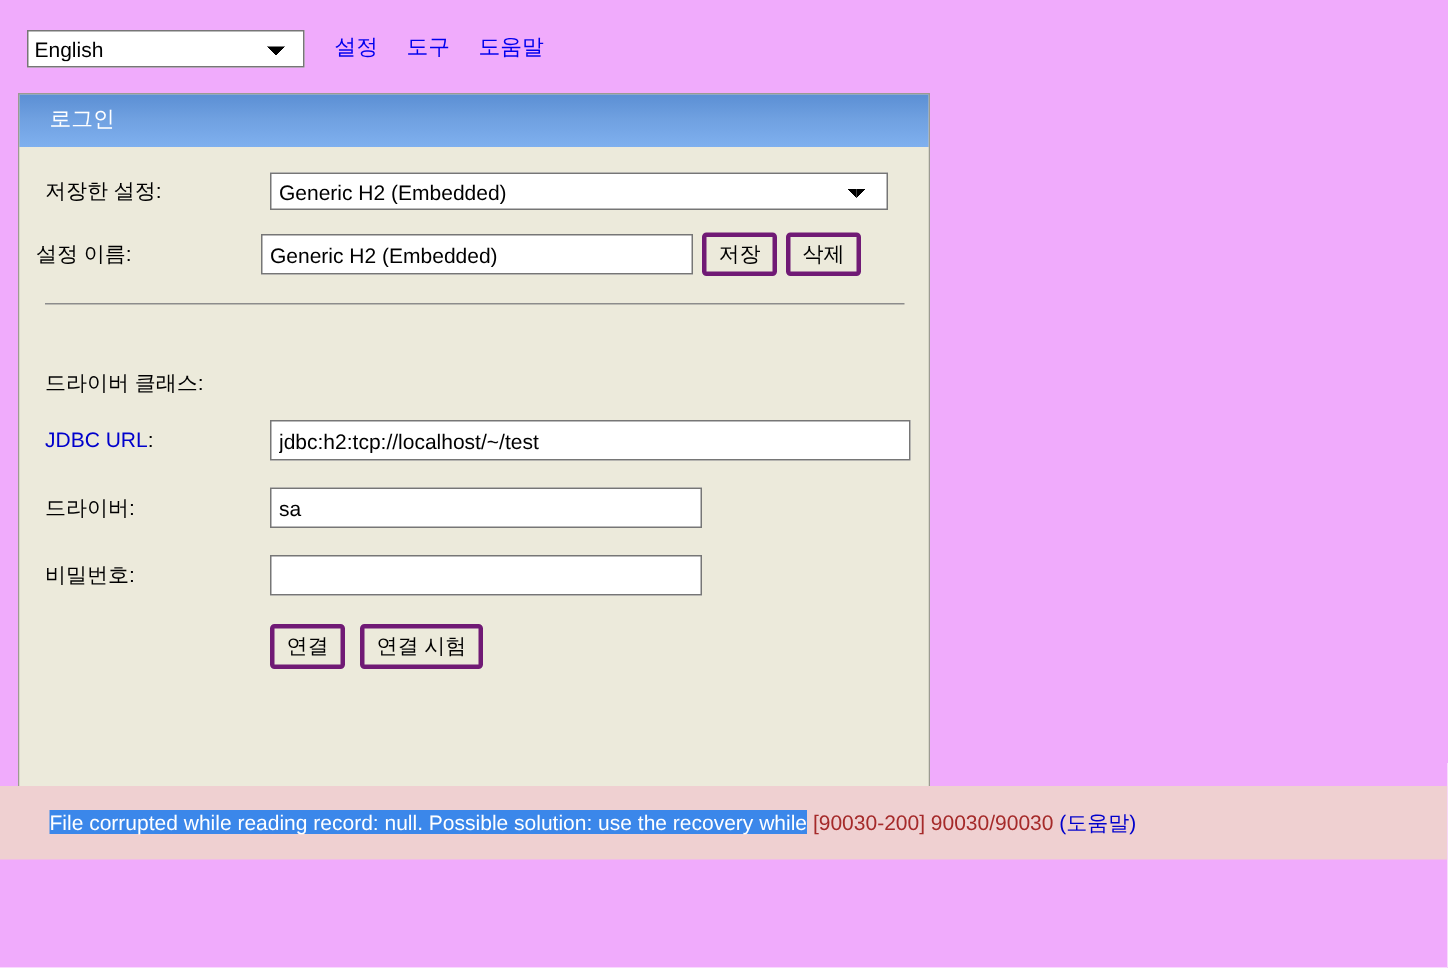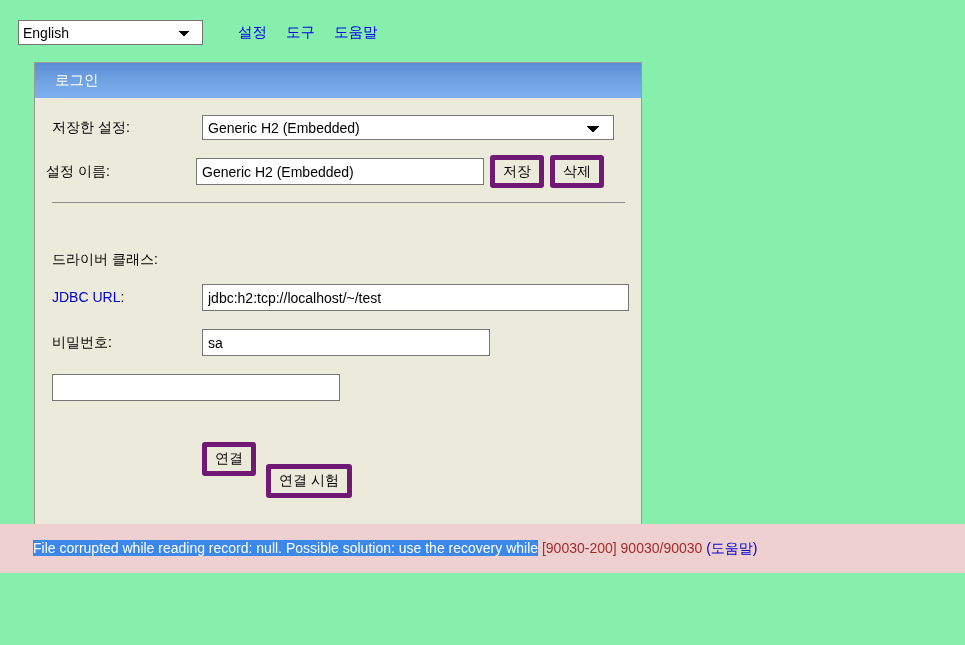--- a/index.html
+++ b/index.html
@@ -9,21 +9,21 @@
     background: #ffffff;
     font-family: "Liberation Sans", "DejaVu Sans", sans-serif;
     font-size: 13px;
     color: #000000;
   }
   #page {
     position: relative;
     width: 965px;
     height: 645px;
     overflow: hidden;
-    background: #86efac;
+    background: #f0abfc;
   }
 
   
   .toolbar {
     position: absolute;
     left: 18px;
     top: 20px;
     display: flex;
     align-items: center;
     gap: 0;
@@ -45,37 +45,37 @@
     background-image:
       linear-gradient(45deg, transparent 50%, #000 50%),
       linear-gradient(135deg, #000 50%, transparent 50%);
     background-position:
       calc(100% - 18px) calc(50% + 1px),
       calc(100% - 12px) calc(50% + 1px);
     background-size: 6px 6px, 6px 6px;
     background-repeat: no-repeat;
   }
   .toolbar-links {
-    margin-left: 35px;
+    margin-left: 20px;
     display: flex;
     gap: 19px;
     justify-content: flex-end;
   }
   .toolbar-links a {
     color: #0000ee;
     text-decoration: none;
     font-size: 14.5px;
     line-height: 1;
     cursor: pointer;
   }
 
   
   .panel {
     position: absolute;
-    left: 34px;
+    left: 12px;
     top: 62px;
     width: 606px;
     border: 1px solid #9b9b91;
     background: #eceadb;
     box-sizing: content-box;
   }
   .panel-header {
     height: 35px;
     line-height: 35px;
     padding-left: 20px;
@@ -137,21 +137,21 @@
       calc(100% - 20px) calc(50% + 1px),
       calc(100% - 14px) calc(50% + 1px);
     background-size: 6px 6px, 6px 6px;
     background-repeat: no-repeat;
   }
   .btn {
     font-family: "Liberation Sans", "DejaVu Sans", sans-serif;
     font-size: 14px;
     color: #000;
     background: #eceadb;
-    border: 5px solid #701a75;
+    border: 3px solid #701a75;
     border-radius: 3px;
     padding: 4px 8px;
     cursor: pointer;
     line-height: 1.1;
   }
   .divider {
     position: absolute;
     left: 17px;
     top: 104px;
     width: 573px;
@@ -231,32 +231,33 @@
       <div class="form-row" style="padding-top:63px;">
         <div class="lbl">드라이버 클래스:</div>
       </div>
 
       <div class="form-row" style="padding-top:16px;">
         <div class="lbl"><span class="link-label">JDBC URL</span><span>:</span></div>
         <input type="text" style="width: 427px;" value="jdbc:h2:tcp://localhost/~/test">
       </div>
 
       <div class="form-row" style="padding-top:18px;">
+        <div class="lbl">드라이버:</div>
+        <input type="text" style="width: 288px;" value="sa">
+      </div>
+
+      <div class="form-row" style="padding-top:18px;">
         <div class="lbl">비밀번호:</div>
-        <input type="text" style="width: 288px;" value="sa">
-      </div>
-
-      <div class="form-row" style="padding-top:18px;">
         <input type="password" style="width: 288px;" value="">
       </div>
 
       <div class="form-row" style="padding-top:19px;">
         <div class="lbl"></div>
         <button class="btn">연결</button>
-        <button class="btn" style="margin-left:10px;margin-top:44px;">연결 시험</button>
+        <button class="btn" style="margin-left:10px;">연결 시험</button>
       </div>
 
     </div>
   </div>
 
   <div class="error-bar">
     <div class="error-text"><span class="sel">File corrupted while reading record: null. Possible solution: use the recovery while</span><span>&nbsp;</span><span class="errcode">[90030-200] 90030/90030</span><span>&nbsp;</span><a class="errhelp">(도움말)</a></div>
   </div>
 
 </div>

